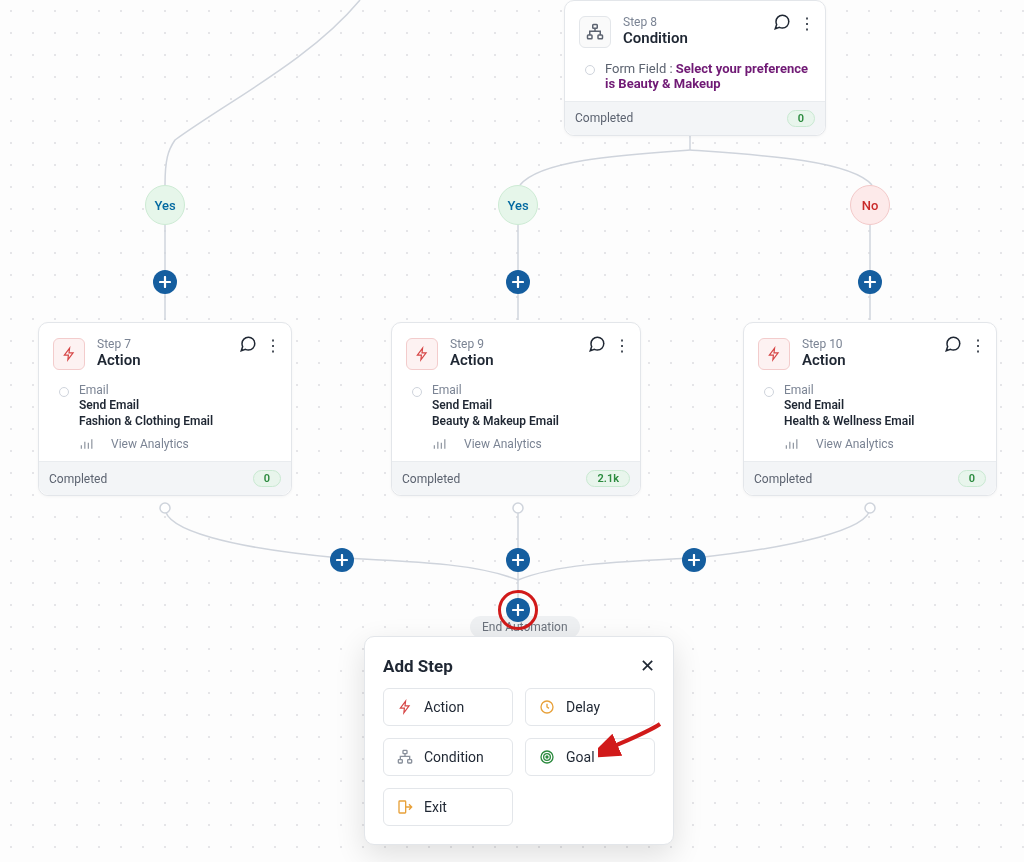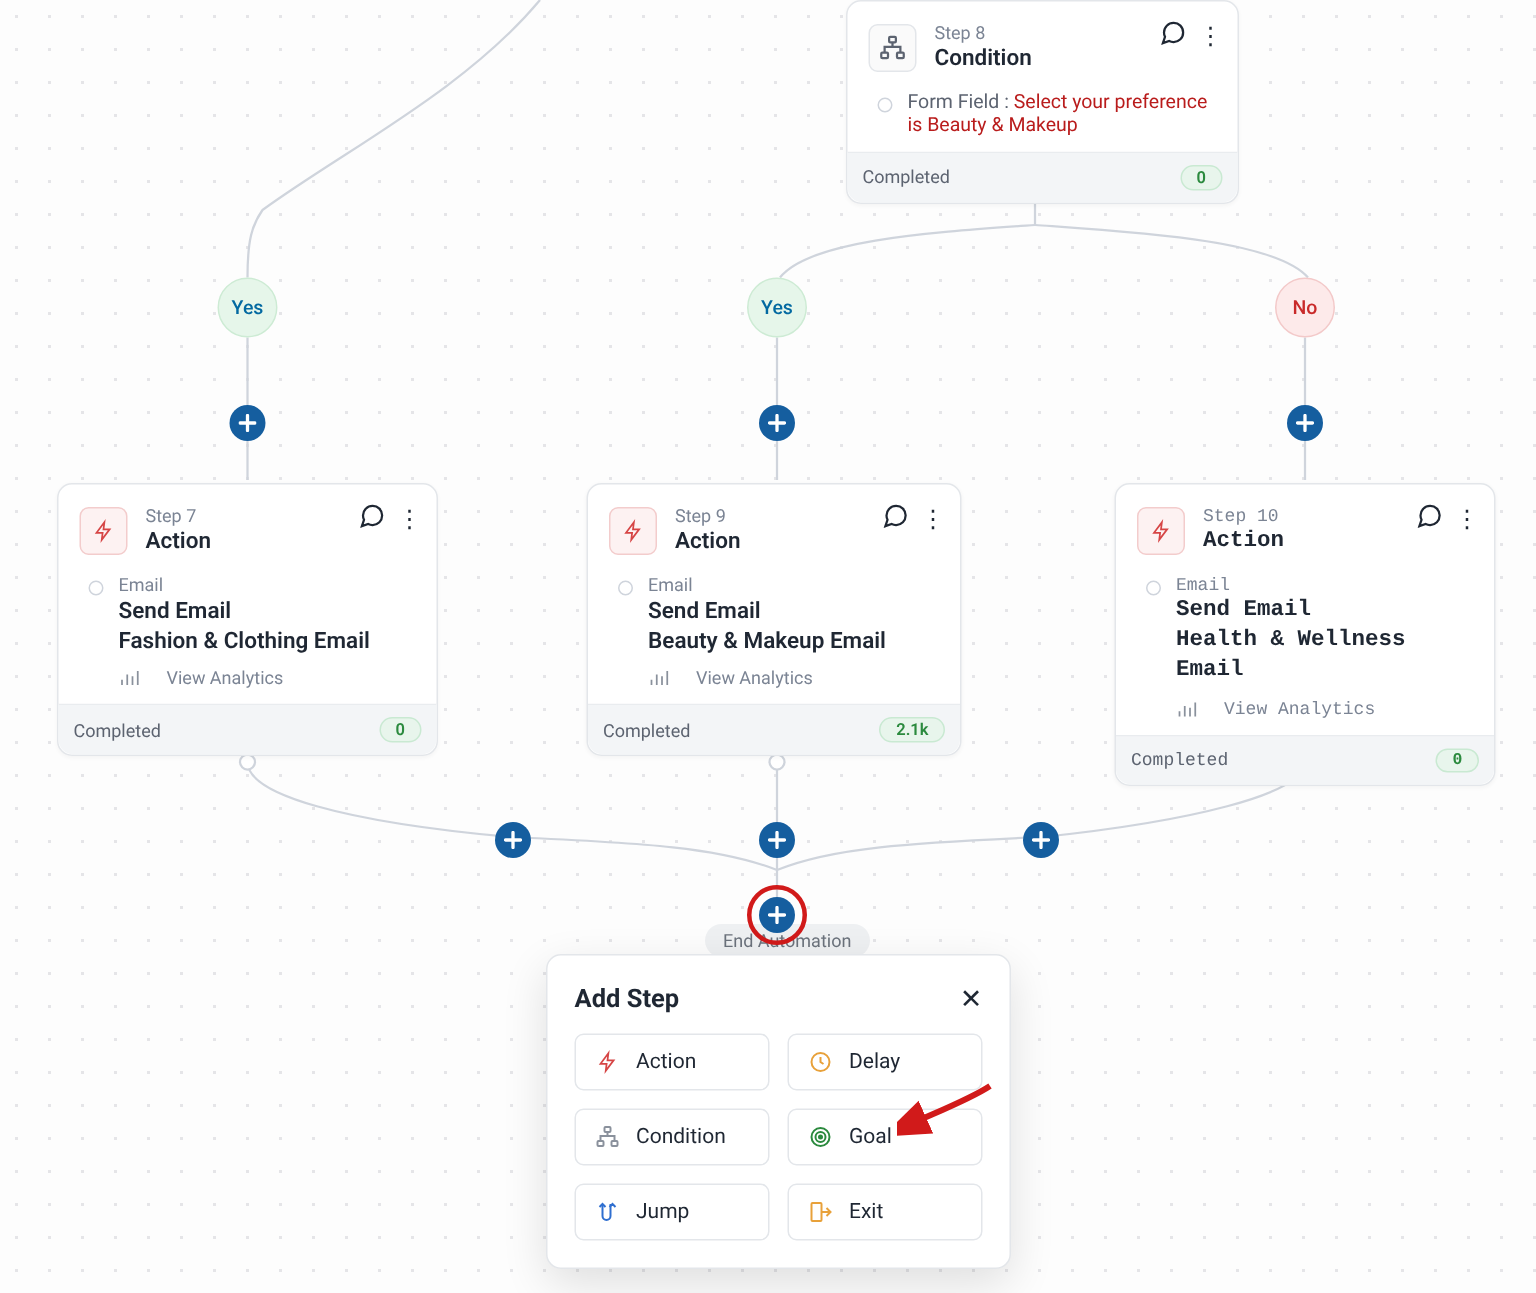--- a/index.html
+++ b/index.html
@@ -61,21 +61,21 @@
   .body-row::before {
     content:"";
     position:absolute;
     left:6px; top:4px;
     width:8px; height:8px;
     border:1.5px solid #cfd4dc;
     border-radius:50%;
     background:#fff;
   }
   .body-label { font-size:12px; color:#7b8494; margin-bottom:0; }
-  .body-text  { font-size:15px; color:#1f2733; font-weight:600; line-height:1.35; }
+  .body-text  { font-size:12px; color:#1f2733; font-weight:600; line-height:1.35; }
 
   .analytics-row {
     margin-top: 8px;
     padding-left: 26px;
     display:flex; align-items:center;
     font-size:12px; color:#7b8494;
     gap:18px;
     cursor:pointer;
   }
 
@@ -137,21 +137,21 @@
     background:#eef0f2;
     color:#6b727c;
     font-size:12px;
     padding:4px 12px;
     border-radius:12px;
     z-index:1;
   }
 
   
   .cond-text { font-size:13px; color:#5c6370; }
-  .cond-text b { color:#b91c1c; font-weight:400; }
+  .cond-text b { color:#701a75; font-weight:700; }
 
   
   .popover {
     position:absolute;
     background:#ffffff;
     border:1px solid #e3e6ea;
     border-radius:10px;
     box-shadow:0 10px 30px rgba(0,0,0,0.12);
     padding:18px 18px 18px 18px;
     z-index:10;
@@ -350,21 +350,21 @@
         </svg>
       <span>View Analytics</span>
     </div>
   </div>
   <div class="card-foot">
     <span>Completed</span>
     <span class="count-pill">2.1k</span>
   </div>
 </div>
 
-<div class="node-card" style="left:743px; top:322px; width:254px;font-family:Liberation Mono, monospace;">
+<div class="node-card" style="left:743px; top:322px; width:254px;">
   <div class="card-head">
     <div class="card-icon flash">
       <svg width="14" height="18" viewBox="0 0 24 24" fill="none" stroke="#d64545" stroke-width="2">
           <path d="M13 2 L4 14 h7 l-1 8 9-12 h-7 z"></path>
         </svg>
     </div>
     <div class="card-titles">
       <div class="step-label">Step 10</div>
       <div class="step-title">Action</div>
     </div>
@@ -457,29 +457,20 @@
     </div>
     <div class="op-btn">
       <span class="oi">
         <svg width="16" height="16" viewBox="0 0 24 24" fill="none" stroke="#2b8a3e" stroke-width="2">
             <circle cx="12" cy="12" r="9"></circle>
             <circle cx="12" cy="12" r="5"></circle>
             <circle cx="12" cy="12" r="1.5" fill="#2b8a3e"></circle>
           </svg>
       </span>
       <span>Goal</span>
-    </div>
-    <div class="op-btn">
-      <span class="oi">
-        <svg width="16" height="16" viewBox="0 0 24 24" fill="none" stroke="#2f6fd0" stroke-width="2">
-            <path d="M7 4v12a4 4 0 0 0 8 0V4"></path>
-            <path d="M4 7l3-3 3 3M20 7l-3-3-3 3"></path>
-          </svg>
-      </span>
-      <span>Jump</span>
     </div>
     <div class="op-btn">
       <span class="oi">
         <svg width="16" height="16" viewBox="0 0 24 24" fill="none" stroke="#e8a13a" stroke-width="2">
             <rect x="3" y="3" width="10" height="18" rx="1"></rect>
             <path d="M13 12h8M18 8l4 4-4 4"></path>
           </svg>
       </span>
       <span>Exit</span>
     </div>

